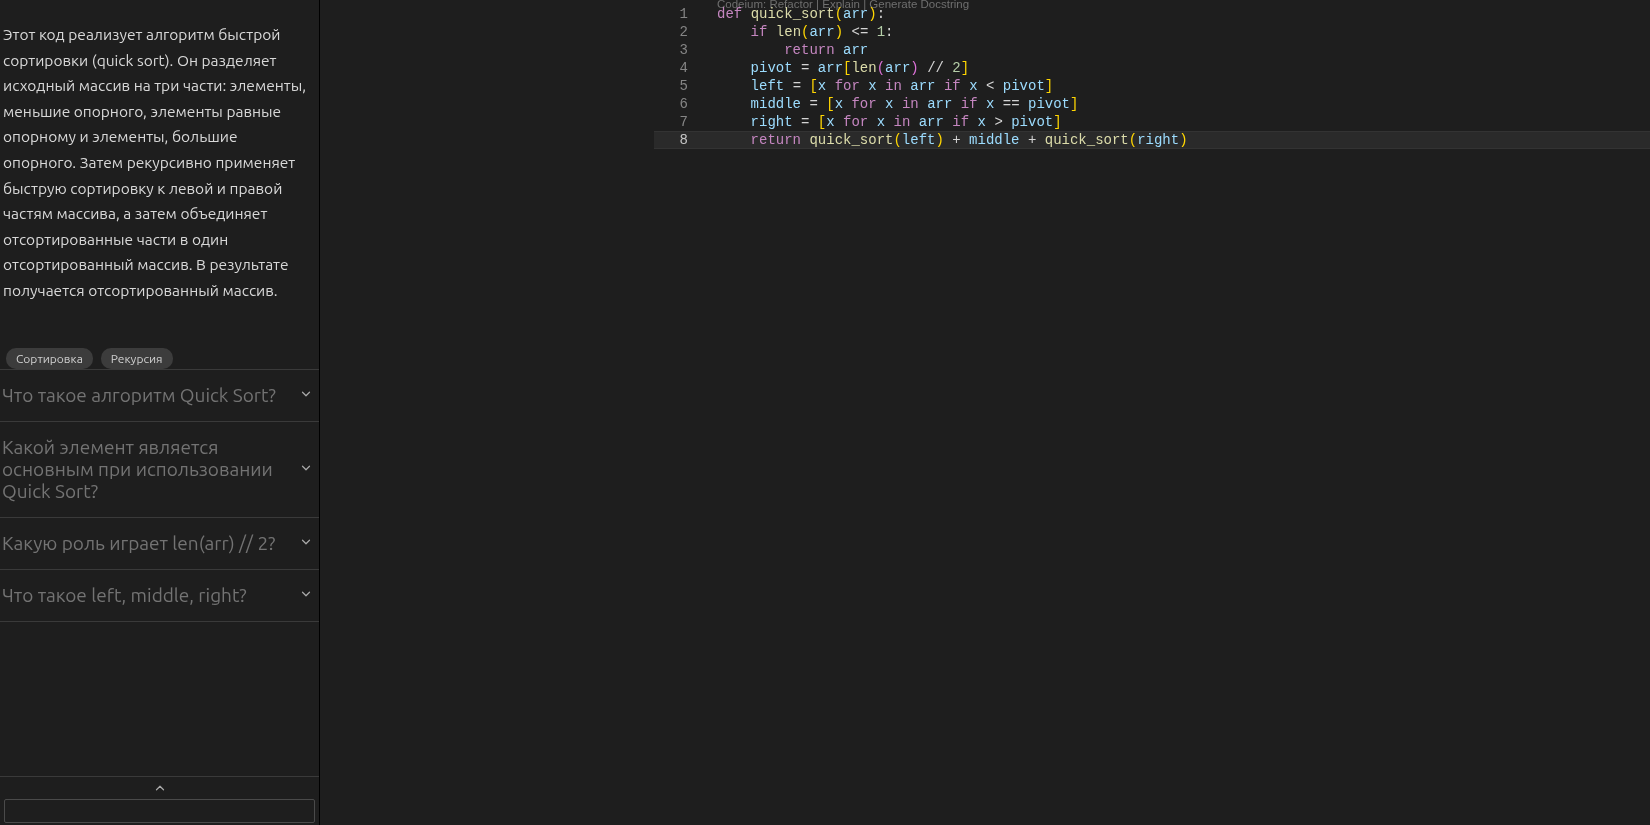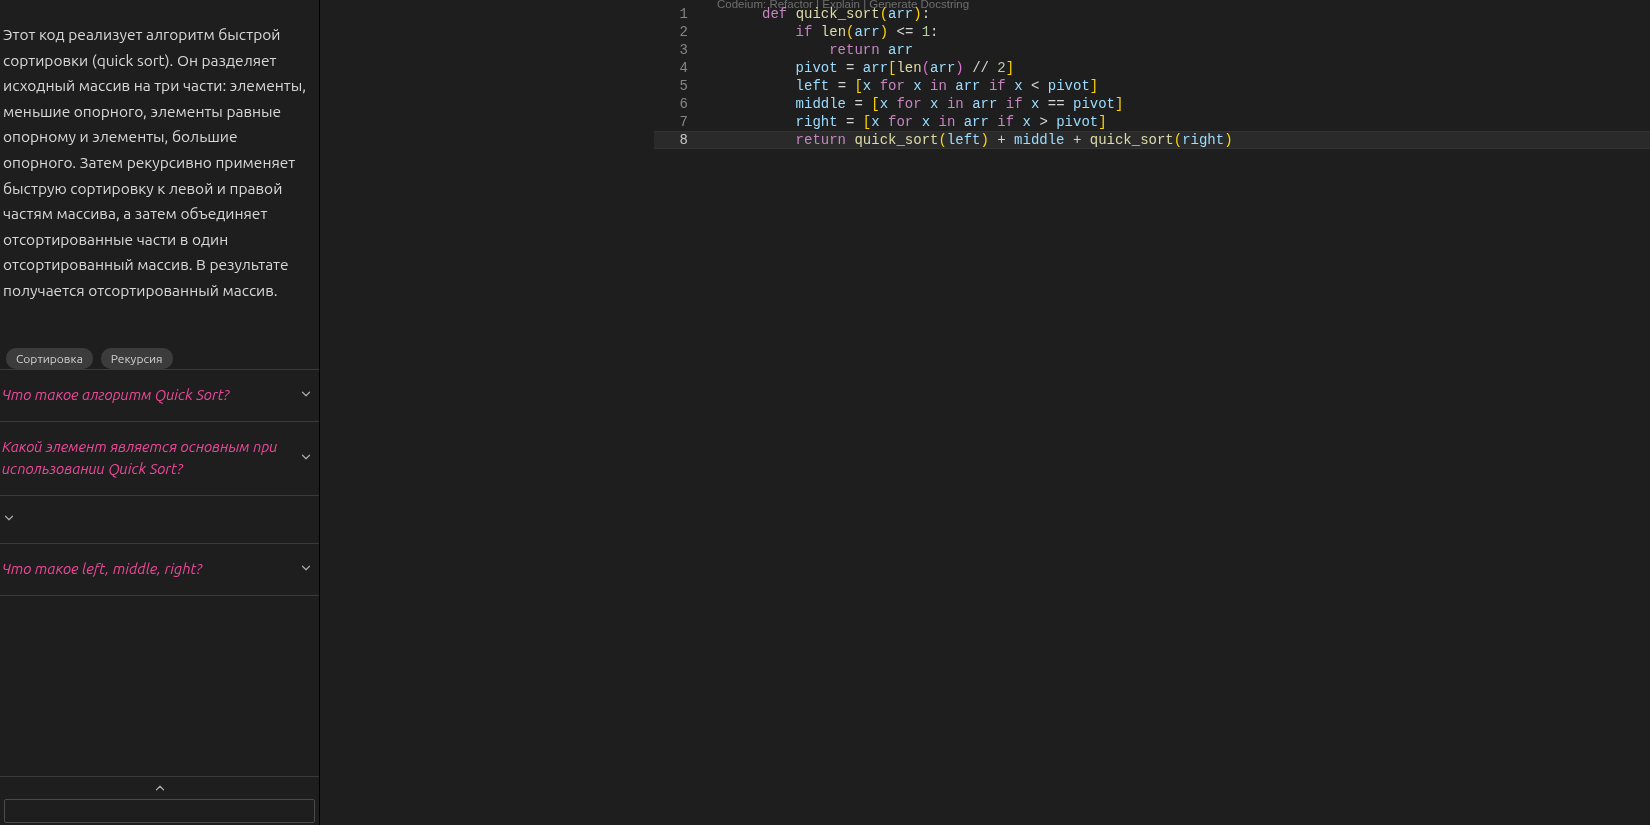--- a/index.html
+++ b/index.html
@@ -64,26 +64,25 @@
   }
   .followup-item {
     display: flex;
     align-items: center;
     justify-content: space-between;
     padding: 14.5px 6px 14.5px 2px;
     border-bottom: 1px solid #3a3a3a;
     cursor: pointer;
   }
   .followup-text {
-    font-size: 15px;
-    color: #ec4899;
+    font-size: 19px;
+    color: #737373;
     line-height: 22px;
     flex: 1;
     padding-right: 8px;
-    font-style: italic;
   }
   .chevron {
     color: #aaaaaa;
     flex-shrink: 0;
   }
   .sidebar-bottom {
     position: absolute;
     bottom: 0;
     left: 0;
     right: 0;
@@ -134,21 +133,21 @@
   }
   .gutter .ln { height: 18px; }
   .gutter .ln.active { color: #c6c6c6; }
   .code {
     position: absolute;
     left: 397px;
     top: 5px;
     line-height: 18px;
     white-space: pre;
   }
-  .code .line { height: 18px; position: relative; margin-left: 45px; }
+  .code .line { height: 18px; position: relative; }
   .hl-line {
     position: absolute;
     left: 334px;
     right: 0;
     top: calc(5px + 7 * 18px);
     height: 18px;
     background: #2a2a2a;
     border-top: 1px solid #333;
     border-bottom: 1px solid #333;
   }
@@ -180,20 +179,21 @@
       </div>
       <div class="followup-item">
         <span class="followup-text">Какой элемент является основным при использовании Quick Sort?</span>
         <span class="chevron">
           <svg width="14" height="14" viewBox="0 0 16 16">
               <path d="M4 6l4 4 4-4" stroke="#aaaaaa" stroke-width="1.4" fill="none" stroke-linecap="round" stroke-linejoin="round"></path>
             </svg>
         </span>
       </div>
       <div class="followup-item">
+        <span class="followup-text">Какую роль играет len(arr) // 2?</span>
         <span class="chevron">
           <svg width="14" height="14" viewBox="0 0 16 16">
               <path d="M4 6l4 4 4-4" stroke="#aaaaaa" stroke-width="1.4" fill="none" stroke-linecap="round" stroke-linejoin="round"></path>
             </svg>
         </span>
       </div>
       <div class="followup-item">
         <span class="followup-text">Что такое left, middle, right?</span>
         <span class="chevron">
           <svg width="14" height="14" viewBox="0 0 16 16">

